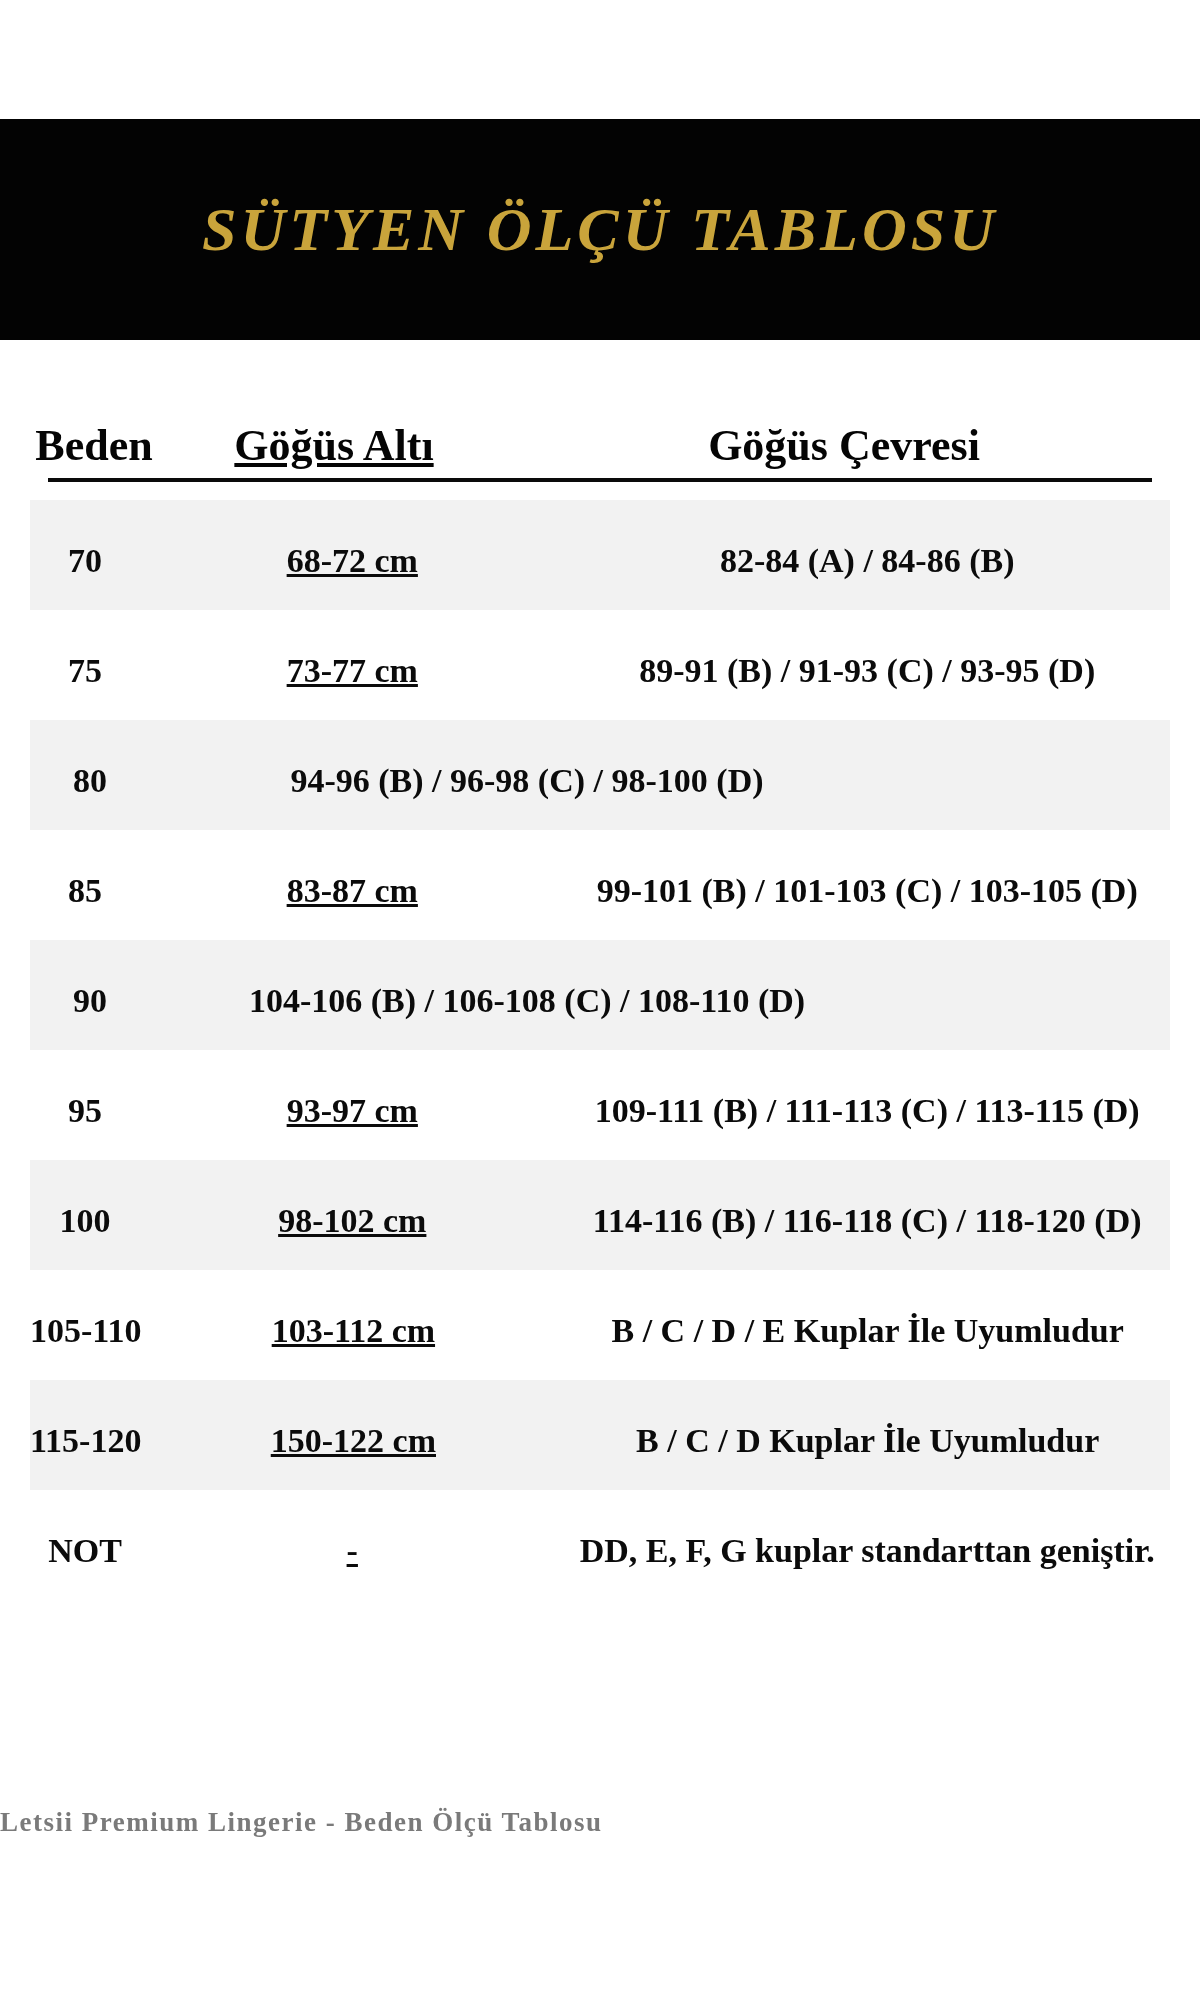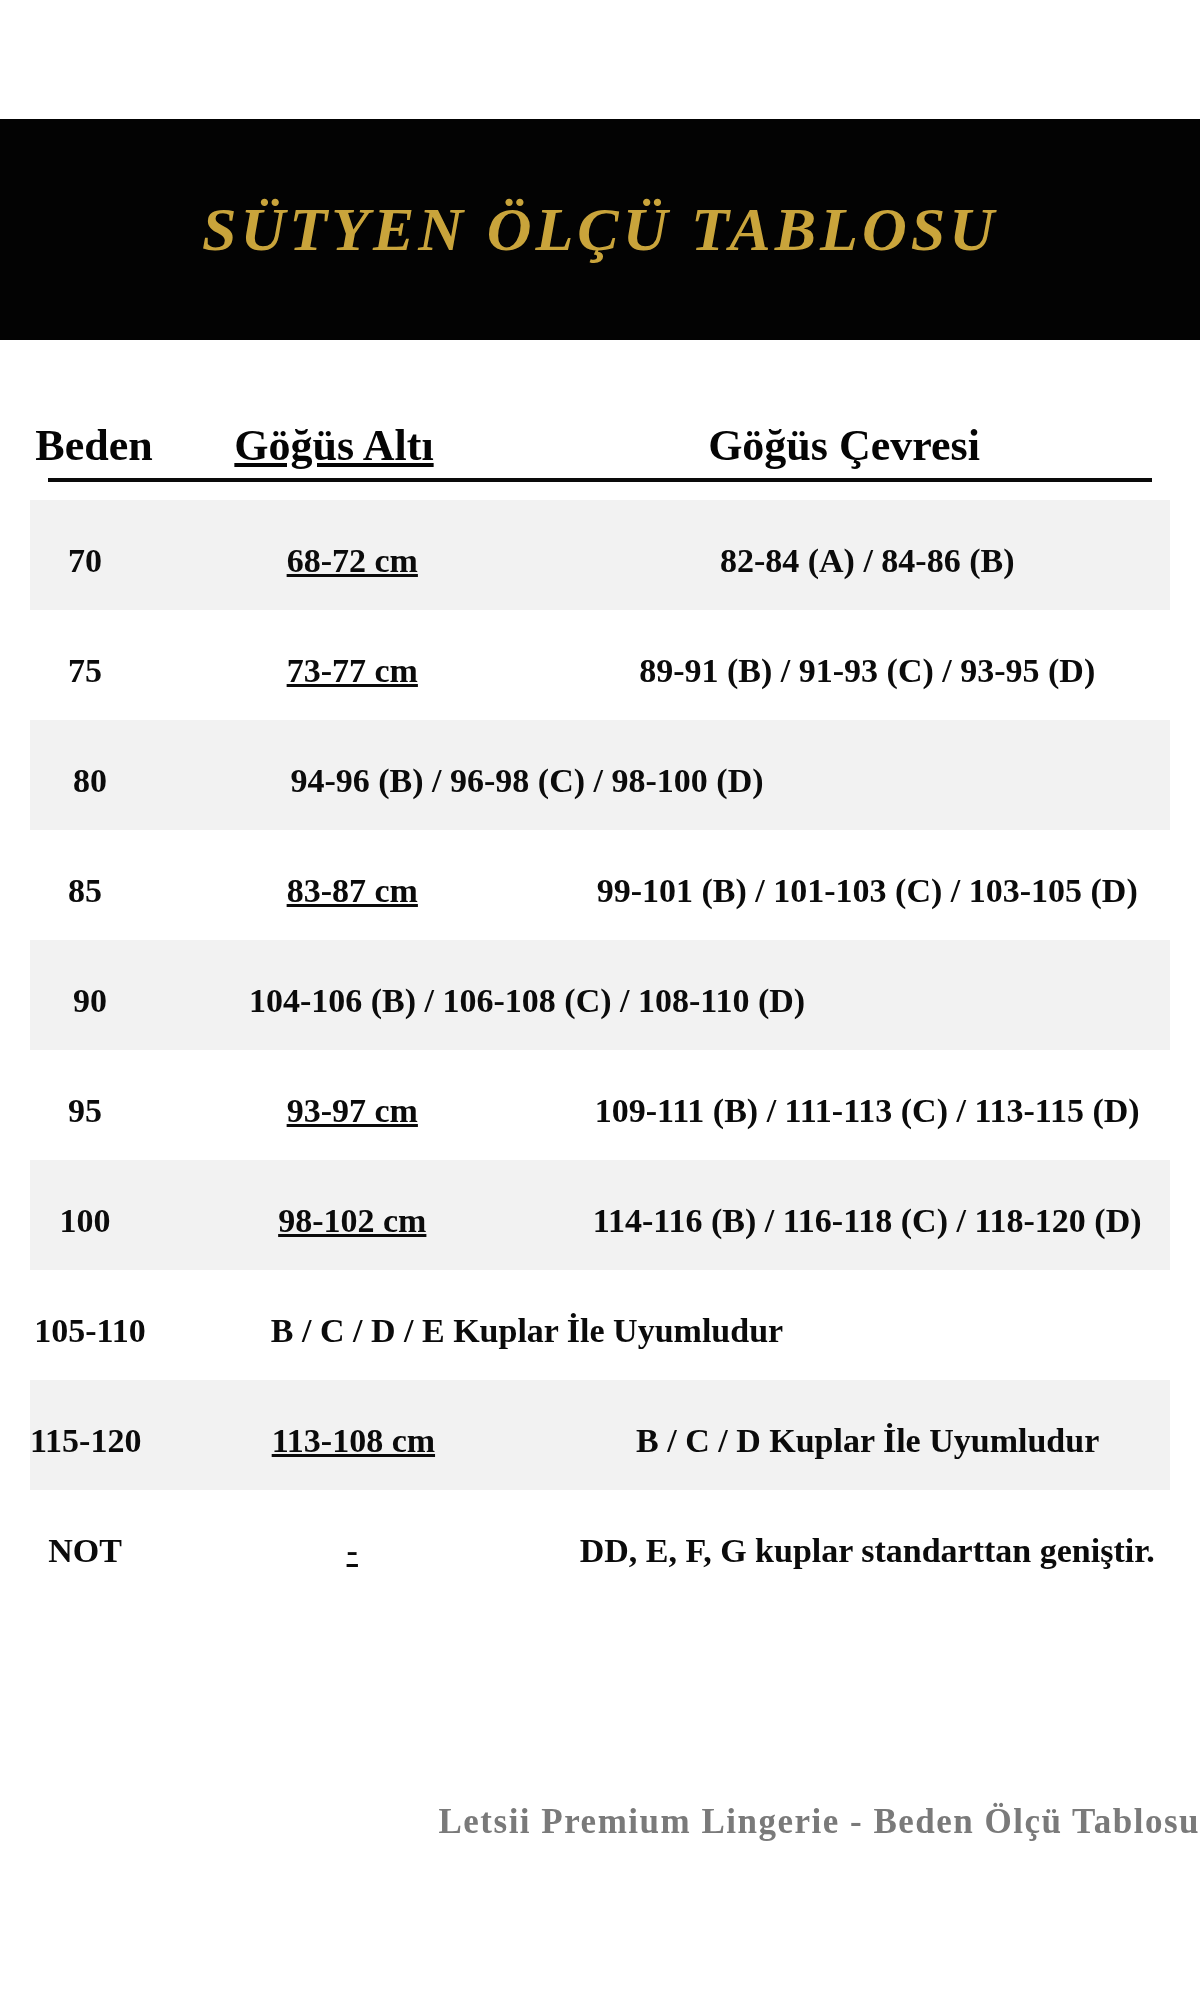--- a/index.html
+++ b/index.html
@@ -38,22 +38,22 @@
     height:110px; margin-left:30px; width:1140px;
     display:flex; align-items:center; background:transparent;gap:47px;
   }
   .tr.shaded { background:var(--stripe,#F2F2F2); }
   .td {
     text-align:center; font-weight:bold; font-size:34px;
     position:relative; top:6px; white-space:nowrap; color:#0b0b0b;
   }
   .footer {
     position:absolute; top:1802px; left:0; width:1200px; height:40px;
-    line-height:40px; text-align:right;
-    font-size:35px; font-weight:bold; letter-spacing:1.5px;
+    line-height:40px; text-align:left;
+    font-size:27px; font-weight:bold; letter-spacing:1.5px;
     color:var(--footer-gray,#7A7A7A); white-space:nowrap;
   }
 </style>
 </head>
 <body>
 
 <div class="page">
 
   <div class="banner">
     <div class="title">SÜTYEN ÖLÇÜ TABLOSU</div>
@@ -96,25 +96,26 @@
     <div class="td col-2">93-97 cm</div>
     <div class="td col-3">109-111 (B) / 111-113 (C) / 113-115 (D)</div>
   </div>
       <div class="tr shaded">
     <div class="td col-1">100</div>
     <div class="td col-2">98-102 cm</div>
     <div class="td col-3">114-116 (B) / 116-118 (C) / 118-120 (D)</div>
   </div>
       <div class="tr">
     <div class="td col-1">105-110</div>
+    <div class="td col-2">103-112 cm</div>
     <div class="td col-3">B / C / D / E Kuplar İle Uyumludur</div>
   </div>
       <div class="tr shaded">
     <div class="td col-1">115-120</div>
-    <div class="td col-2">113-108 cm</div>
+    <div class="td col-2">150-122 cm</div>
     <div class="td col-3">B / C / D Kuplar İle Uyumludur</div>
   </div>
       <div class="tr">
     <div class="td col-1">NOT</div>
     <div class="td col-2">-</div>
     <div class="td col-3">DD, E, F, G kuplar standarttan geniştir.</div>
   </div>
     </div>
 
   <div class="footer">Letsii Premium Lingerie - Beden Ölçü Tablosu</div>

